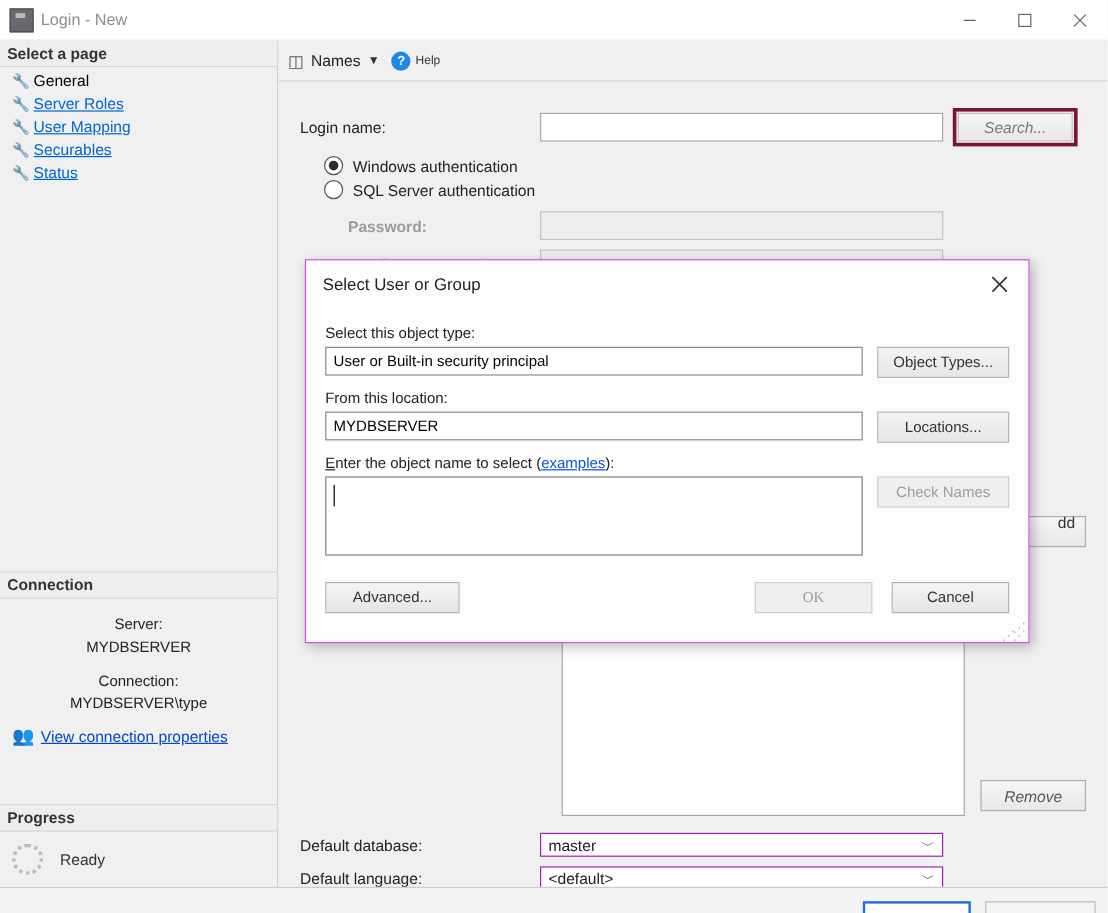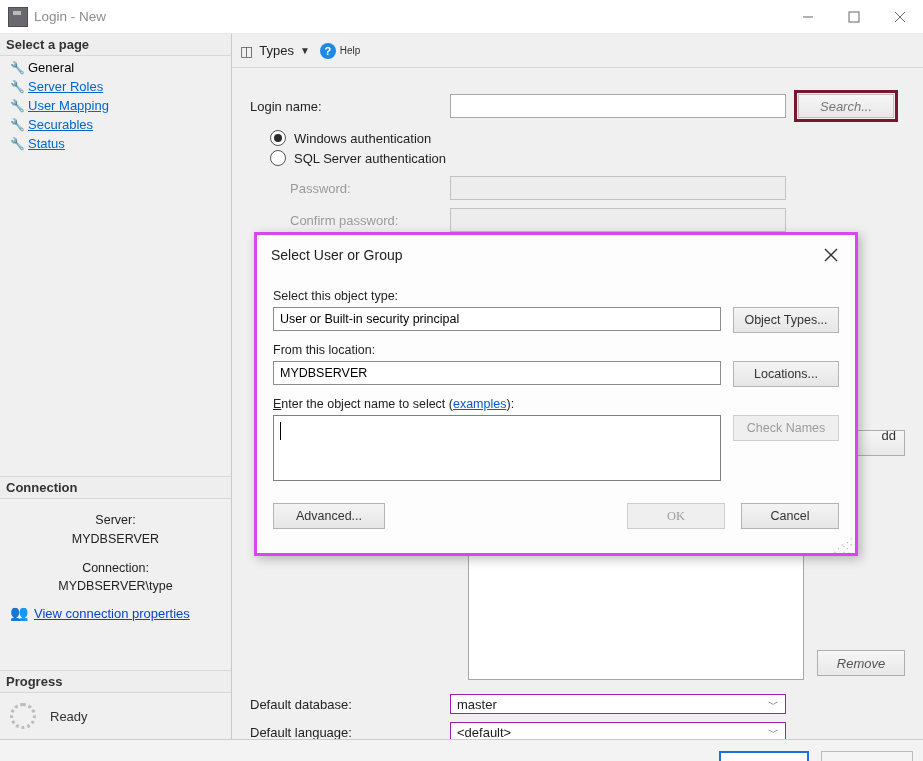--- a/index.html
+++ b/index.html
@@ -42,21 +42,21 @@
   .content-toolbar .script-icon { margin-right:6px; font-size:14px; color:#555;}
   .content-toolbar .scrpt { font-size:13px; color:#222;}
   .content-toolbar .dd { margin:0 10px 0 6px; font-size:10px; color:#333;}
   .content-toolbar .help-icon { width:16px;height:16px;border-radius:50%; background:#1e88e5; color:#fff; font-size:11px; font-weight:bold; display:inline-flex; align-items:center; justify-content:center; margin-right:4px;}
   .content-toolbar .help-text { font-size:10px;}
 
   
   .form { padding: 22px 18px 10px 18px; position: relative; font-size:13px; color:#222;}
   .row { display:flex; align-items:center; margin-bottom: 8px;}
   .row .lbl { width: 200px; }
-  .row .lbl.ind2 { padding-left: 40px; color:#9a9a9a;}
+  .row .lbl.ind2 { padding-left: 40px; color:#9a9a9a;font-weight:bold;}
   .text-input { height: 24px; border:1px solid #a7a7a7; background:#fff; padding:2px 6px; font-size:13px; }
   .text-input.disabled { background:#ededed; border-color:#c3c3c3;}
   .login-name-input { width: 336px;}
   .pw-input { width:336px; }
   .btn { height:26px; border:1px solid #aeaeae; background:linear-gradient(#f6f6f6,#e8e8e8); font-size:13px; color:#555; padding:0 14px; cursor:default;font-style:italic;}
   .btn.small { height:24px; }
   .search-highlight { border:3px solid #7a1531; padding:1px; margin-left:8px; display:inline-flex;}
   .search-highlight .btn { border-color:#bfbfbf; color:#777;}
 
   .radio-row { display:flex; align-items:center; margin: 4px 0 4px 20px;}
@@ -66,21 +66,21 @@
   .right-col-btns { position:absolute; right: 18px; }
   .add-btn { top: 392px; }
 
   .select { height:20px; width:336px; border:1px solid #a21caf; background:#fff; display:flex; align-items:center; justify-content:space-between; padding:0 6px; font-size:13px;}
   .select .chev { font-size:11px; color:#555;}
 
   
   .big-textarea { width:336px; height:300px; border:1px solid #a7a7a7; background:#fff;}
 
   
-  .modal { position:absolute; left:254px; top:232px; width:604px; background:#fdfdfd; border:3px solid #d946ef; box-shadow: 3px 3px 10px rgba(0,0,0,0.25); z-index: 50; }
+  .modal { position:absolute; left:254px; top:216px; width:604px; background:#fdfdfd; border:1px solid #d946ef; box-shadow: 3px 3px 10px rgba(0,0,0,0.25); z-index: 50; }
   .modal-title { display:flex; align-items:center; justify-content:space-between; padding:10px 14px 10px 14px; font-size:14px; color:#222;}
   .modal-title .x { width:20px; height:20px; display:flex; align-items:center; justify-content:center;}
   .modal-body { padding: 4px 16px 8px 16px; font-size:12.5px; color:#222;}
   .m-label { margin: 10px 0 4px; }
   .m-row { display:flex; gap:12px; align-items:flex-start;}
   .m-input { flex:0 0 448px; height:24px; border:1px solid #8c8c8c; background:#fff; padding:2px 6px; font-size:12.5px;}
   .m-btn { width:112px; height:26px; border:1px solid #b4b4b4; background:linear-gradient(#f4f4f4,#e6e6e6); font-size:12.5px; color:#333;}
   .m-btn.disabled { color:#9c9c9c; border-color:#cfcfcf; background:#efefef;}
   .m-textarea { flex:0 0 448px; height:66px; border:1px solid #7f7f7f; background:#fff; padding:4px 6px; font-size:13px; position:relative;}
   .m-textarea .caret { width:1px; height:18px; background:#000; margin:2px 0 0 0;}
@@ -164,21 +164,21 @@
     <div class="section-header">Progress</div>
     <div class="progress-block">
       <div class="spinner"></div>
       <div>Ready</div>
     </div>
   </div>
 
   <div class="content">
     <div class="content-toolbar">
       <span class="script-icon">◫</span>
-      <span class="scrpt">Types</span>
+      <span class="scrpt">Names</span>
       <span class="dd">▼</span>
       <span class="help-icon">?</span>
       <span class="help-text">Help</span>
     </div>
 
     <div class="form">
       <div class="row">
         <div class="lbl">Login name:</div>
         <input class="text-input login-name-input" value="" style="">
         <span class="search-highlight">

